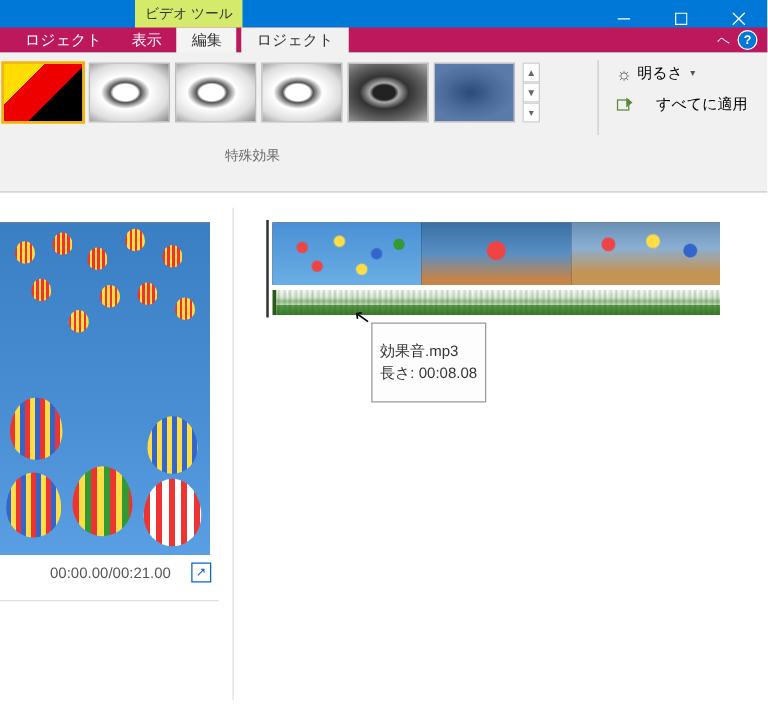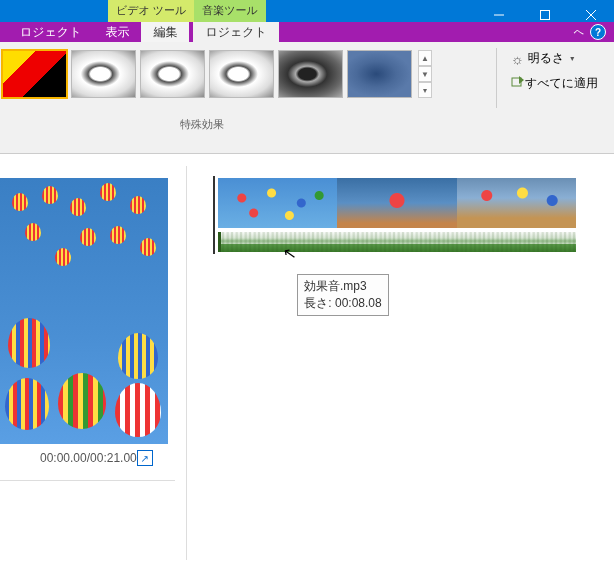--- a/index.html
+++ b/index.html
@@ -5,21 +5,21 @@
 *{margin:0;padding:0;box-sizing:border-box;font-family:"Meiryo UI","Segoe UI",sans-serif;font-size:12px}
 body{width:614px;height:580px;background:#fff;overflow:hidden;position:relative}
 .titlebar{height:42px;background:#0078d7;display:flex;position:relative}
 .tool-tabs{position:absolute;left:108px;top:0;display:flex;height:34px}
 .tool-tab{padding:3px 8px;font-size:11px;color:#333}
 .tool-tab.video{background:#d4ea6b}
 .tool-tab.music{background:#a8e069}
 .win-controls{position:absolute;right:0;top:0;display:flex;height:30px}
 .win-btn{width:46px;height:30px;display:flex;align-items:center;justify-content:center;color:#fff}
 .win-btn svg{width:10px;height:10px}
-.menubar{position:absolute;left:0;top:22px;height:20px;display:flex;background:#a21caf;width:100%}
+.menubar{position:absolute;left:0;top:22px;height:20px;display:flex;background:#be185d;width:100%}
 .ribbon-tabs{display:flex;align-items:center;height:20px;padding-left:8px}
 .ribbon-tab{color:#fff;padding:2px 12px;font-size:12px}
 .ribbon-tab.edit{background:#f4f4f4;color:#333}
 .ribbon-tab.option{background:#f1f1f1;color:#333;margin-left:4px}
 .ribbon-end{position:absolute;right:8px;top:24px;display:flex;align-items:center;gap:6px}
 .collapse-icon{color:#fff;font-size:10px}
 .help-icon{width:16px;height:16px;border-radius:50%;background:#0078d7;border:1px solid #fff;color:#fff;display:flex;align-items:center;justify-content:center;font-size:10px;font-weight:bold}
 .ribbon{height:112px;background:#f1f1f1;border-bottom:1px solid #ccc;position:relative;padding-top:8px}
 .effects-row{display:flex;gap:4px;padding-left:2px;align-items:flex-start}
 .effect-thumb{width:65px;height:48px;border:1px solid #bbb;background:#888;position:relative}
@@ -27,64 +27,63 @@
 .eff0{background:linear-gradient(135deg,#ffdd00 0%,#ffdd00 30%,#e00 30%,#e00 60%,#000 60%)}
 .eff-bw{background:radial-gradient(ellipse at 45% 50%,#fff 0%,#fff 20%,#555 25%,#fff 40%,#ddd 70%,#888 100%)}
 .eff-inv{background:radial-gradient(ellipse at 45% 50%,#222 0%,#222 18%,#aaa 24%,#333 40%,#666 70%,#aaa 100%)}
 .eff-blue{background:radial-gradient(ellipse at 45% 50%,#2a4a7a 0%,#3a5a8a 20%,#4a6a9a 40%,#5a7aaa 70%)}
 .effect-nav{display:flex;flex-direction:column;margin-left:2px}
 .nav-btn{width:14px;height:16px;border:1px solid #ccc;background:#fdfdfd;display:flex;align-items:center;justify-content:center;font-size:8px;color:#666}
 .ribbon-right{position:absolute;right:12px;top:6px;border-left:1px solid #ccc;padding-left:10px;height:60px}
 .brightness{display:flex;align-items:center;gap:4px;padding:2px 4px}
 .brightness-icon{font-size:14px;color:#555}
 .dropdown-arrow{font-size:8px;color:#555;margin-left:2px}
-.apply-all{display:flex;gap:0;padding:2px 4px;margin-top:4px}
+.apply-all{display:flex;align-items:center;gap:18px;padding:2px 4px;margin-top:4px}
 .apply-icon{width:14px;height:14px;display:inline-block}
 .group-label{position:absolute;left:180px;bottom:21px;color:#666;font-size:11px}
 .workspace{display:flex;height:calc(100% - 154px);position:relative}
 .preview-pane{width:186px;position:relative;padding-top:24px}
 .divider{position:absolute;left:186px;top:12px;bottom:20px;width:1px;background:#ddd}
 .preview-vid{width:168px;height:266px;background:#000;position:relative;overflow:hidden}
 .balloons-bg{position:absolute;inset:0;background:linear-gradient(#3a7fc4 0%,#4a8fd4 60%,#5a9fe4 100%)}
 .balloon{position:absolute;border-radius:50% 50% 50% 50% / 55% 55% 45% 45%}
 .b1{width:42px;height:50px;left:8px;top:140px;background:repeating-linear-gradient(90deg,#e33,#e33 4px,#fd4 4px,#fd4 8px,#36c 8px,#36c 12px)}
 .b2{width:48px;height:56px;left:58px;top:195px;background:repeating-linear-gradient(90deg,#e33,#e33 5px,#fd4 5px,#fd4 10px,#393 10px,#393 15px)}
 .b3{width:40px;height:46px;left:118px;top:155px;background:repeating-linear-gradient(90deg,#fd4,#fd4 4px,#36c 4px,#36c 8px)}
 .b4{width:44px;height:52px;left:5px;top:200px;background:repeating-linear-gradient(90deg,#36c,#36c 4px,#fd4 4px,#fd4 8px,#e33 8px,#e33 12px)}
 .b5{width:46px;height:54px;left:115px;top:205px;background:repeating-linear-gradient(90deg,#e33,#e33 5px,#fff 5px,#fff 10px)}
 .bs{width:16px;height:18px;background:repeating-linear-gradient(90deg,#e33,#e33 2px,#fd4 2px,#fd4 4px)}
 .bs1{left:12px;top:15px}.bs2{left:42px;top:8px}.bs3{left:70px;top:20px}.bs4{left:100px;top:5px}.bs5{left:130px;top:18px}
 .bs6{left:25px;top:45px}.bs7{left:80px;top:50px}.bs8{left:110px;top:48px}.bs9{left:55px;top:70px}.bs10{left:140px;top:60px}
-.time-display{margin-top:6px;padding-left:40px;display:flex;align-items:center;gap:0}
+.time-display{margin-top:6px;padding-left:40px;display:flex;align-items:center;gap:16px}
 .time-text{color:#555}
 .fullscreen-icon{width:16px;height:16px;border:1px solid #0066cc;display:flex;align-items:center;justify-content:center;color:#0066cc;font-size:10px}
 .hr-line{margin-top:14px;border-top:1px solid #ddd;width:175px}
 .timeline-pane{flex:1;padding:24px 0 0 32px;position:relative}
 .clip-strip{width:358px;height:50px;background:#000;display:flex;position:relative}
 .clip-frame{flex:1;position:relative;overflow:hidden}
 .cf1{background:linear-gradient(#4a8fd4,#6aafE4)}
 .cf2{background:linear-gradient(#3a6fa4 0%,#5a8fc4 50%,#c4844a 90%)}
 .cf3{background:linear-gradient(#6a8fb4 0%,#8aafD4 40%,#c49454 80%)}
 .cf1::after,.cf2::after,.cf3::after{content:"";position:absolute;inset:0}
 .cf1::after{background:radial-gradient(circle at 20% 40%,#e44 4px,transparent 5px),radial-gradient(circle at 45% 30%,#fd4 4px,transparent 5px),radial-gradient(circle at 70% 50%,#36c 4px,transparent 5px),radial-gradient(circle at 30% 70%,#e44 4px,transparent 5px),radial-gradient(circle at 60% 75%,#fd4 4px,transparent 5px),radial-gradient(circle at 85% 35%,#393 4px,transparent 5px)}
 .cf2::after{background:radial-gradient(circle at 50% 45%,#e44 7px,transparent 8px),radial-gradient(circle at 50% 45%,#fd4 5px,transparent 6px)}
 .cf3::after{background:radial-gradient(circle at 25% 35%,#e44 5px,transparent 6px),radial-gradient(circle at 55% 30%,#fd4 5px,transparent 6px),radial-gradient(circle at 80% 45%,#36c 5px,transparent 6px)}
 .marker-line{position:absolute;left:-5px;top:-2px;width:2px;height:78px;background:#333}
 .audio-track{width:358px;height:20px;margin-top:4px;background:linear-gradient(to top,#3a7a2a 0%,#5a9a4a 40%,rgba(90,154,74,0.3) 40%,rgba(90,154,74,0.6) 55%,rgba(90,154,74,0.2) 70%,transparent 100%);border-left:3px solid #2a5a1a;position:relative}
 .audio-wave{position:absolute;inset:0;background:repeating-linear-gradient(90deg,transparent 0,rgba(42,90,26,0.25) 2px,transparent 4px,rgba(42,90,26,0.2) 7px,transparent 9px)}
 .cursor-arrow{position:absolute;left:62px;top:12px;font-size:16px;color:#000;z-index:5;transform:rotate(-10deg)}
-.tooltip{position:absolute;left:76px;top:42px;background:#fdfdfd;border:1px solid #999;padding:3px 6px;font-size:11px;color:#333;white-space:nowrap;z-index:4}
+.tooltip{position:absolute;left:76px;top:26px;background:#fdfdfd;border:1px solid #999;padding:14px 6px;font-size:11px;color:#333;white-space:nowrap;z-index:4}
 </style>
 </head>
 <body>
 
 <div class="titlebar">
   <div class="tool-tabs">
     <div class="tool-tab video">ビデオ ツール</div>
-    <div class="tool-tab music">音楽ツール</div>
   </div>
   <div class="menubar">
     <div class="ribbon-tabs">
       <div class="ribbon-tab">ロジェクト</div>
       <div class="ribbon-tab">表示</div>
       <div class="ribbon-tab edit">編集</div>
       <div class="ribbon-tab option">ロジェクト</div>
     </div>
   </div>
   <div class="ribbon-end">

